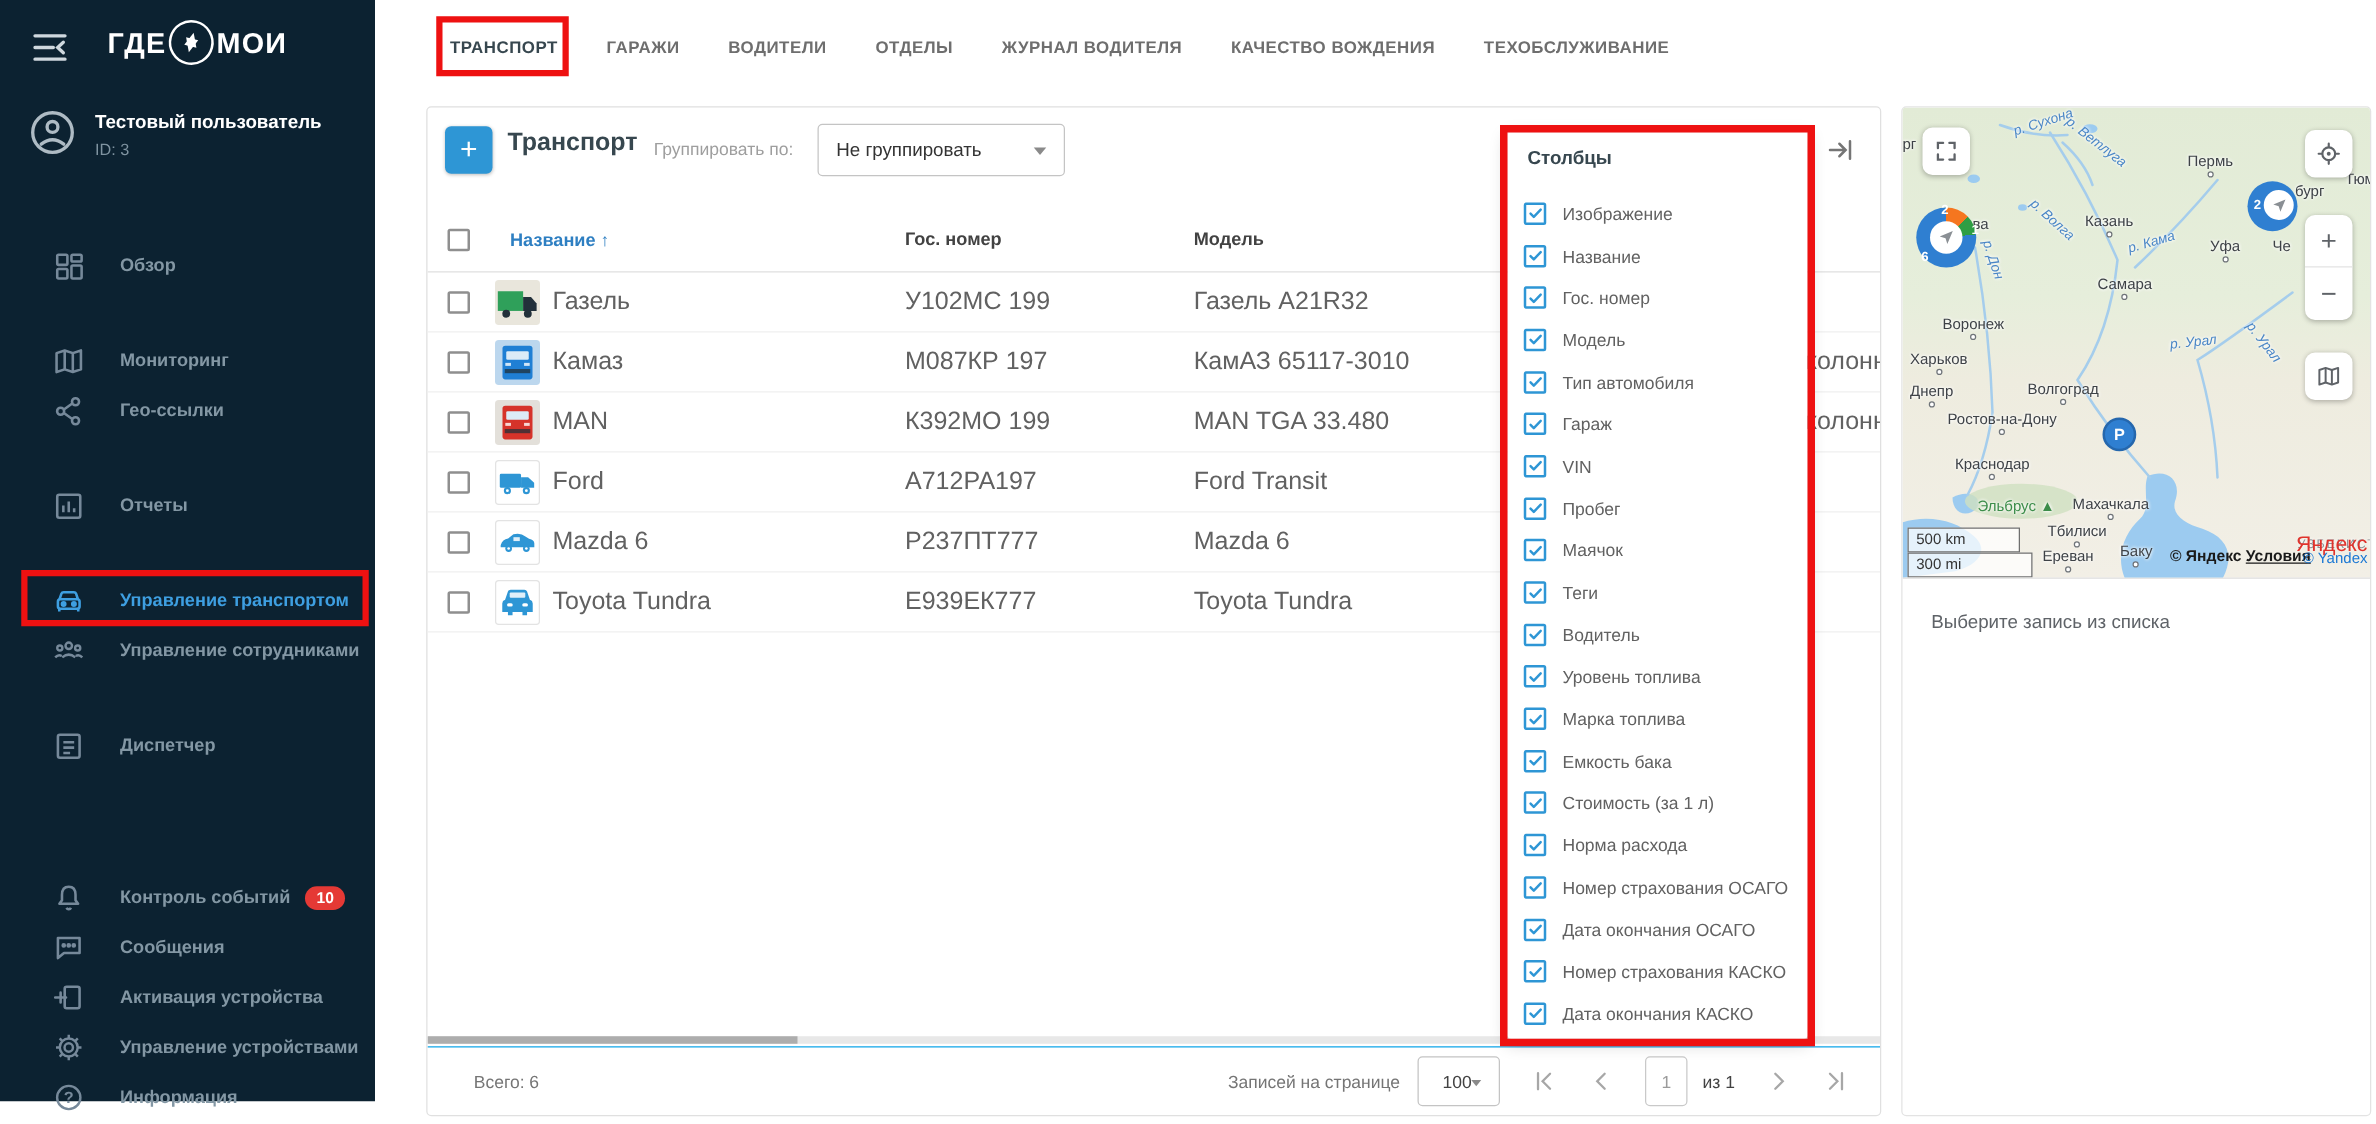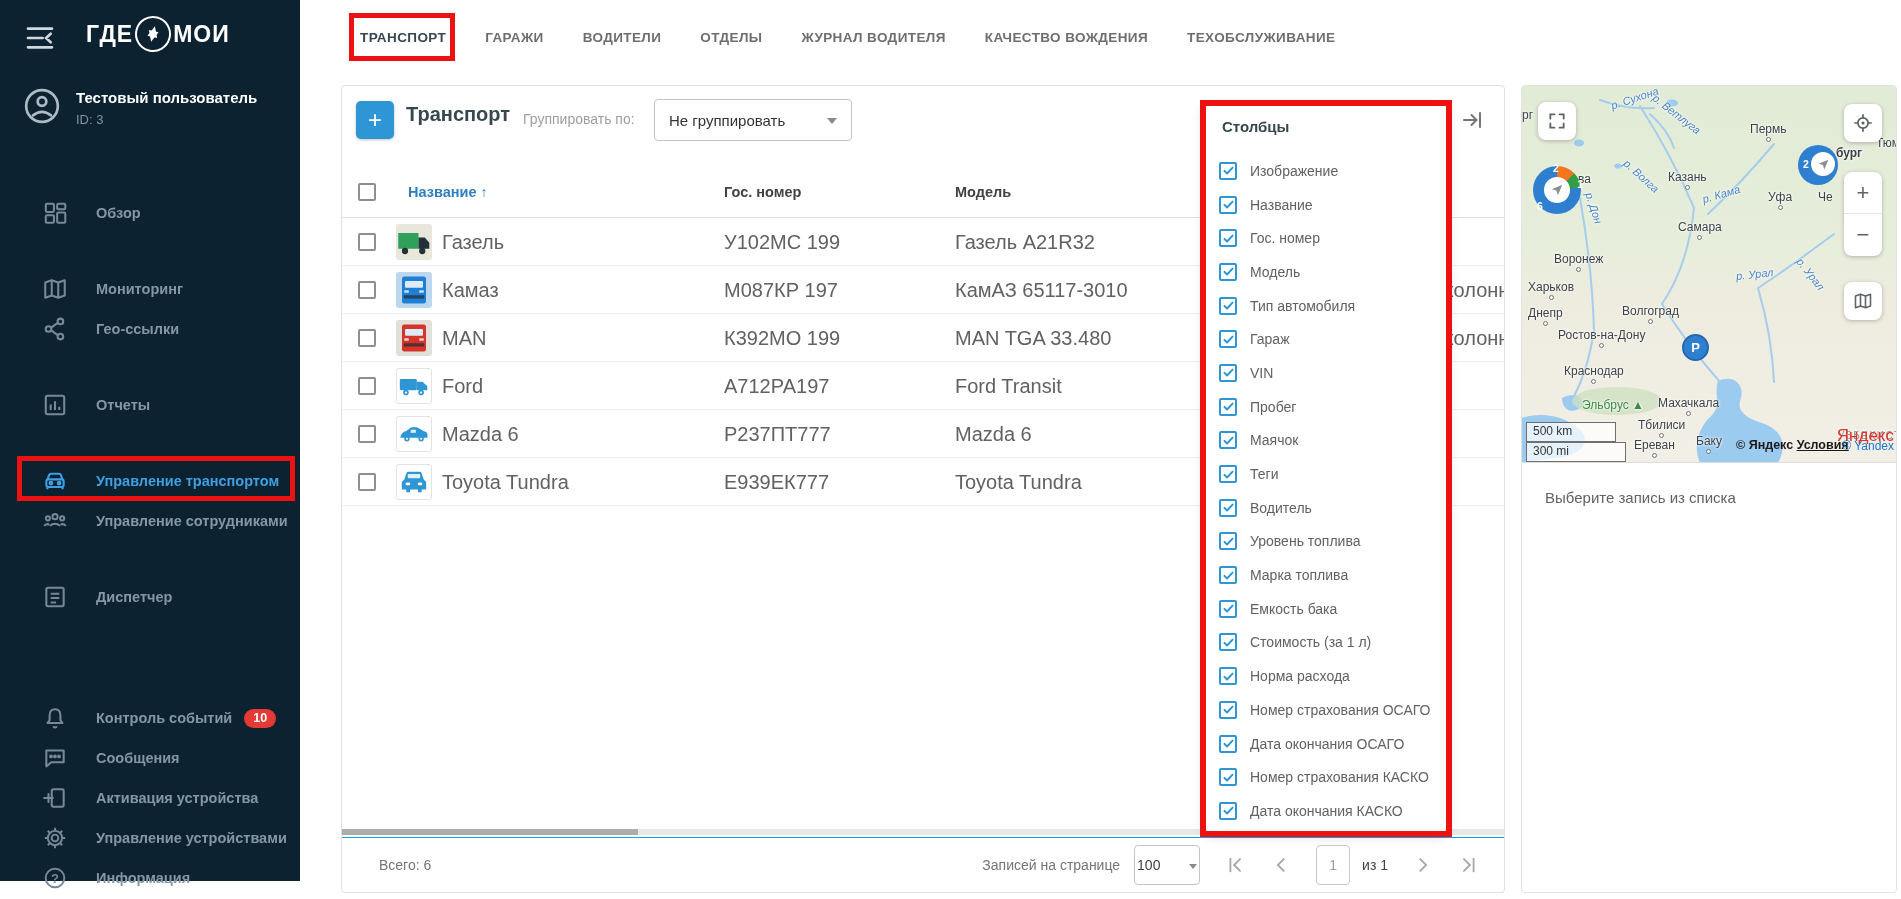--- a/index.html
+++ b/index.html
@@ -57,21 +57,21 @@
   .tc{position:absolute;top:50%;transform:translateY(-50%);white-space:nowrap}
   .tc.name{left:100px}.tc.plate{left:382px}.tc.model{left:613px}.tc.type{left:898px}.tc.garage{left:1059px}
 
   .hscroll{position:absolute;left:0;top:743px;width:100%;height:6px;background:#e8e8e8}
   .hscroll .thumb{position:absolute;left:0;top:0;height:6px;width:296px;background:#adadad;cursor:pointer}
 
   .cfooter{position:absolute;left:0;bottom:0;width:100%;height:55px;border-top:1px solid #0ea5e9;display:flex;align-items:center;font-size:14px;color:#757575}
   .cfooter .total{margin-left:37px}
   .pager{margin-left:auto;display:flex;align-items:center;margin-right:24px;gap:0}
   .pp-label{margin-right:14px}
-  .pp-select{width:66px;height:40px;border:1px solid #c4c4c4;border-radius:4px;display:flex;align-items:center;padding:0 2px;color:#424242;cursor:pointer}
+  .pp-select{width:66px;height:40px;border:1px solid #c4c4c4;border-radius:4px;display:flex;align-items:center;padding:0 19px;color:#424242;cursor:pointer}
   .pp-select .chev{margin-left:auto;width:0;height:0;border:4.5px solid transparent;border-top:5.5px solid #8a8a8a;transform:translateY(3px)}
   .pgbtn{width:22px;height:22px;color:#a7a7a7;margin-left:24px;cursor:pointer}
   .pagebox{width:34px;height:40px;border:1px solid #c9c9c9;border-radius:4px;display:flex;align-items:center;justify-content:center;color:#9b9b9b;margin-left:24px}
   .oflabel{margin-left:12px;color:#424242}
 
   
   .panel{position:absolute;left:1206px;top:106px;width:240px;height:725px;background:#fff;border-radius:3px;box-shadow:0 3px 14px rgba(0,0,0,.22);overflow:hidden}
   .panel h3{font-size:15px;font-weight:700;color:#37474f;padding:12px 16px 0}
   .plist{position:absolute;left:0;top:48px;right:0}
   .pitem{display:flex;align-items:center;height:33.7px;padding-left:13px;cursor:pointer}
@@ -624,21 +624,21 @@
         <path d="M118 20 Q150 70 172 122 Q166 180 140 218 Q166 260 198 296"></path>
         <path d="M252 58 Q220 96 186 128"></path>
         <path d="M58 112 Q70 180 72 244 Q66 284 52 310"></path>
         <path d="M312 148 Q258 188 236 202 Q250 250 252 296"></path>
       </g>
     </svg>
     <div id="maplabels">
         <div class="mlabel city" style="left: 0px; top: 2px; margin-top: 20px;"><span>рг</span></div>
         <div class="mlabel city" style="left: 228px; top: 36px;"><span>Пермь</span><span class="dot"></span></div>
         <div class="mlabel city" style="left: 354px; top: 50px;"><span>Тюм</span></div>
-        <div class="mlabel city" style="left: 314px; top: 60px; font-weight: bold;"><span>бург</span></div>
+        <div class="mlabel city" style="left: 314px; top: 60px;"><span>бург</span></div>
         <div class="mlabel city" style="left: 146px; top: 84px;"><span>Казань</span><span class="dot"></span></div>
         <div class="mlabel city" style="left: 296px; top: 104px;"><span>Че</span></div>
         <div class="mlabel city" style="left: 56px; top: 86px;"><span>ва</span></div>
         <div class="mlabel city" style="left: 246px; top: 104px;"><span>Уфа</span><span class="dot"></span></div>
         <div class="mlabel city" style="left: 156px; top: 134px;"><span>Самара</span><span class="dot"></span></div>
         <div class="mlabel city" style="left: 32px; top: 166px;"><span>Воронеж</span><span class="dot"></span></div>
         <div class="mlabel city" style="left: 6px; top: 194px;"><span>Харьков</span><span class="dot"></span></div>
         <div class="mlabel city" style="left: 6px; top: 220px;"><span>Днепр</span><span class="dot"></span></div>
         <div class="mlabel city" style="left: 100px; top: 218px;"><span>Волгоград</span><span class="dot"></span></div>
         <div class="mlabel city" style="left: 36px; top: 242px;"><span>Ростов-на-Дону</span><span class="dot"></span></div>

